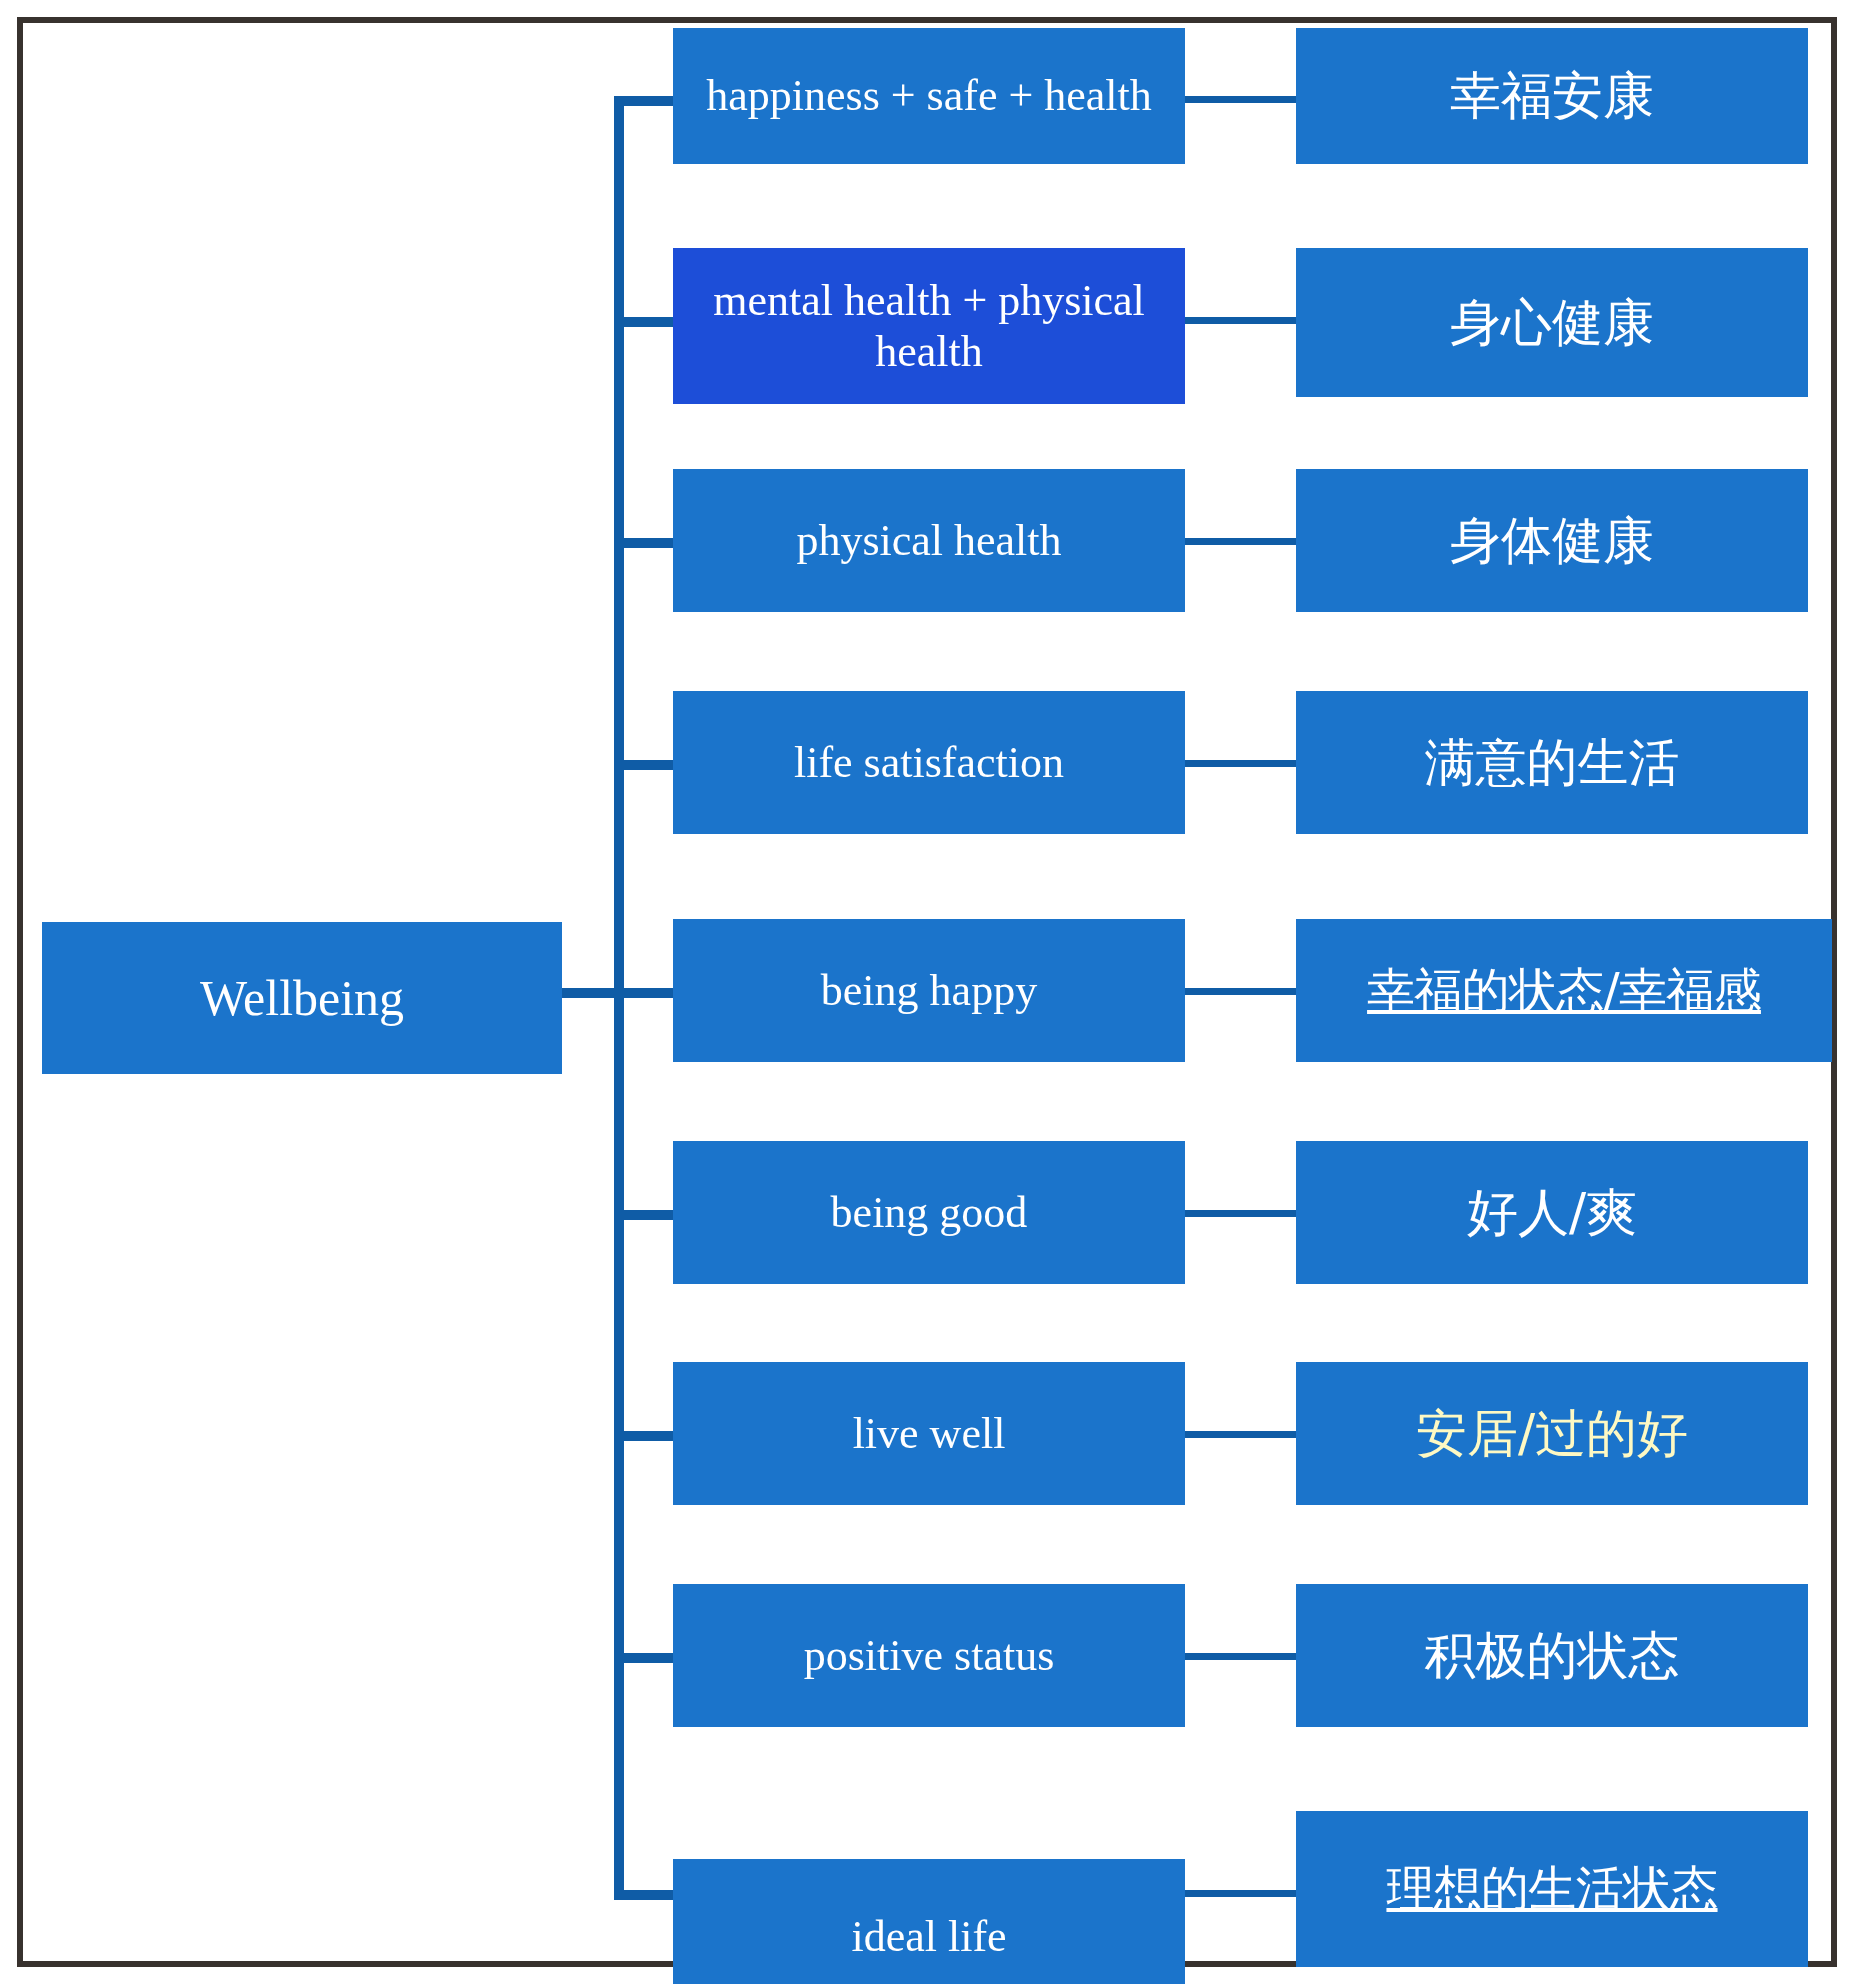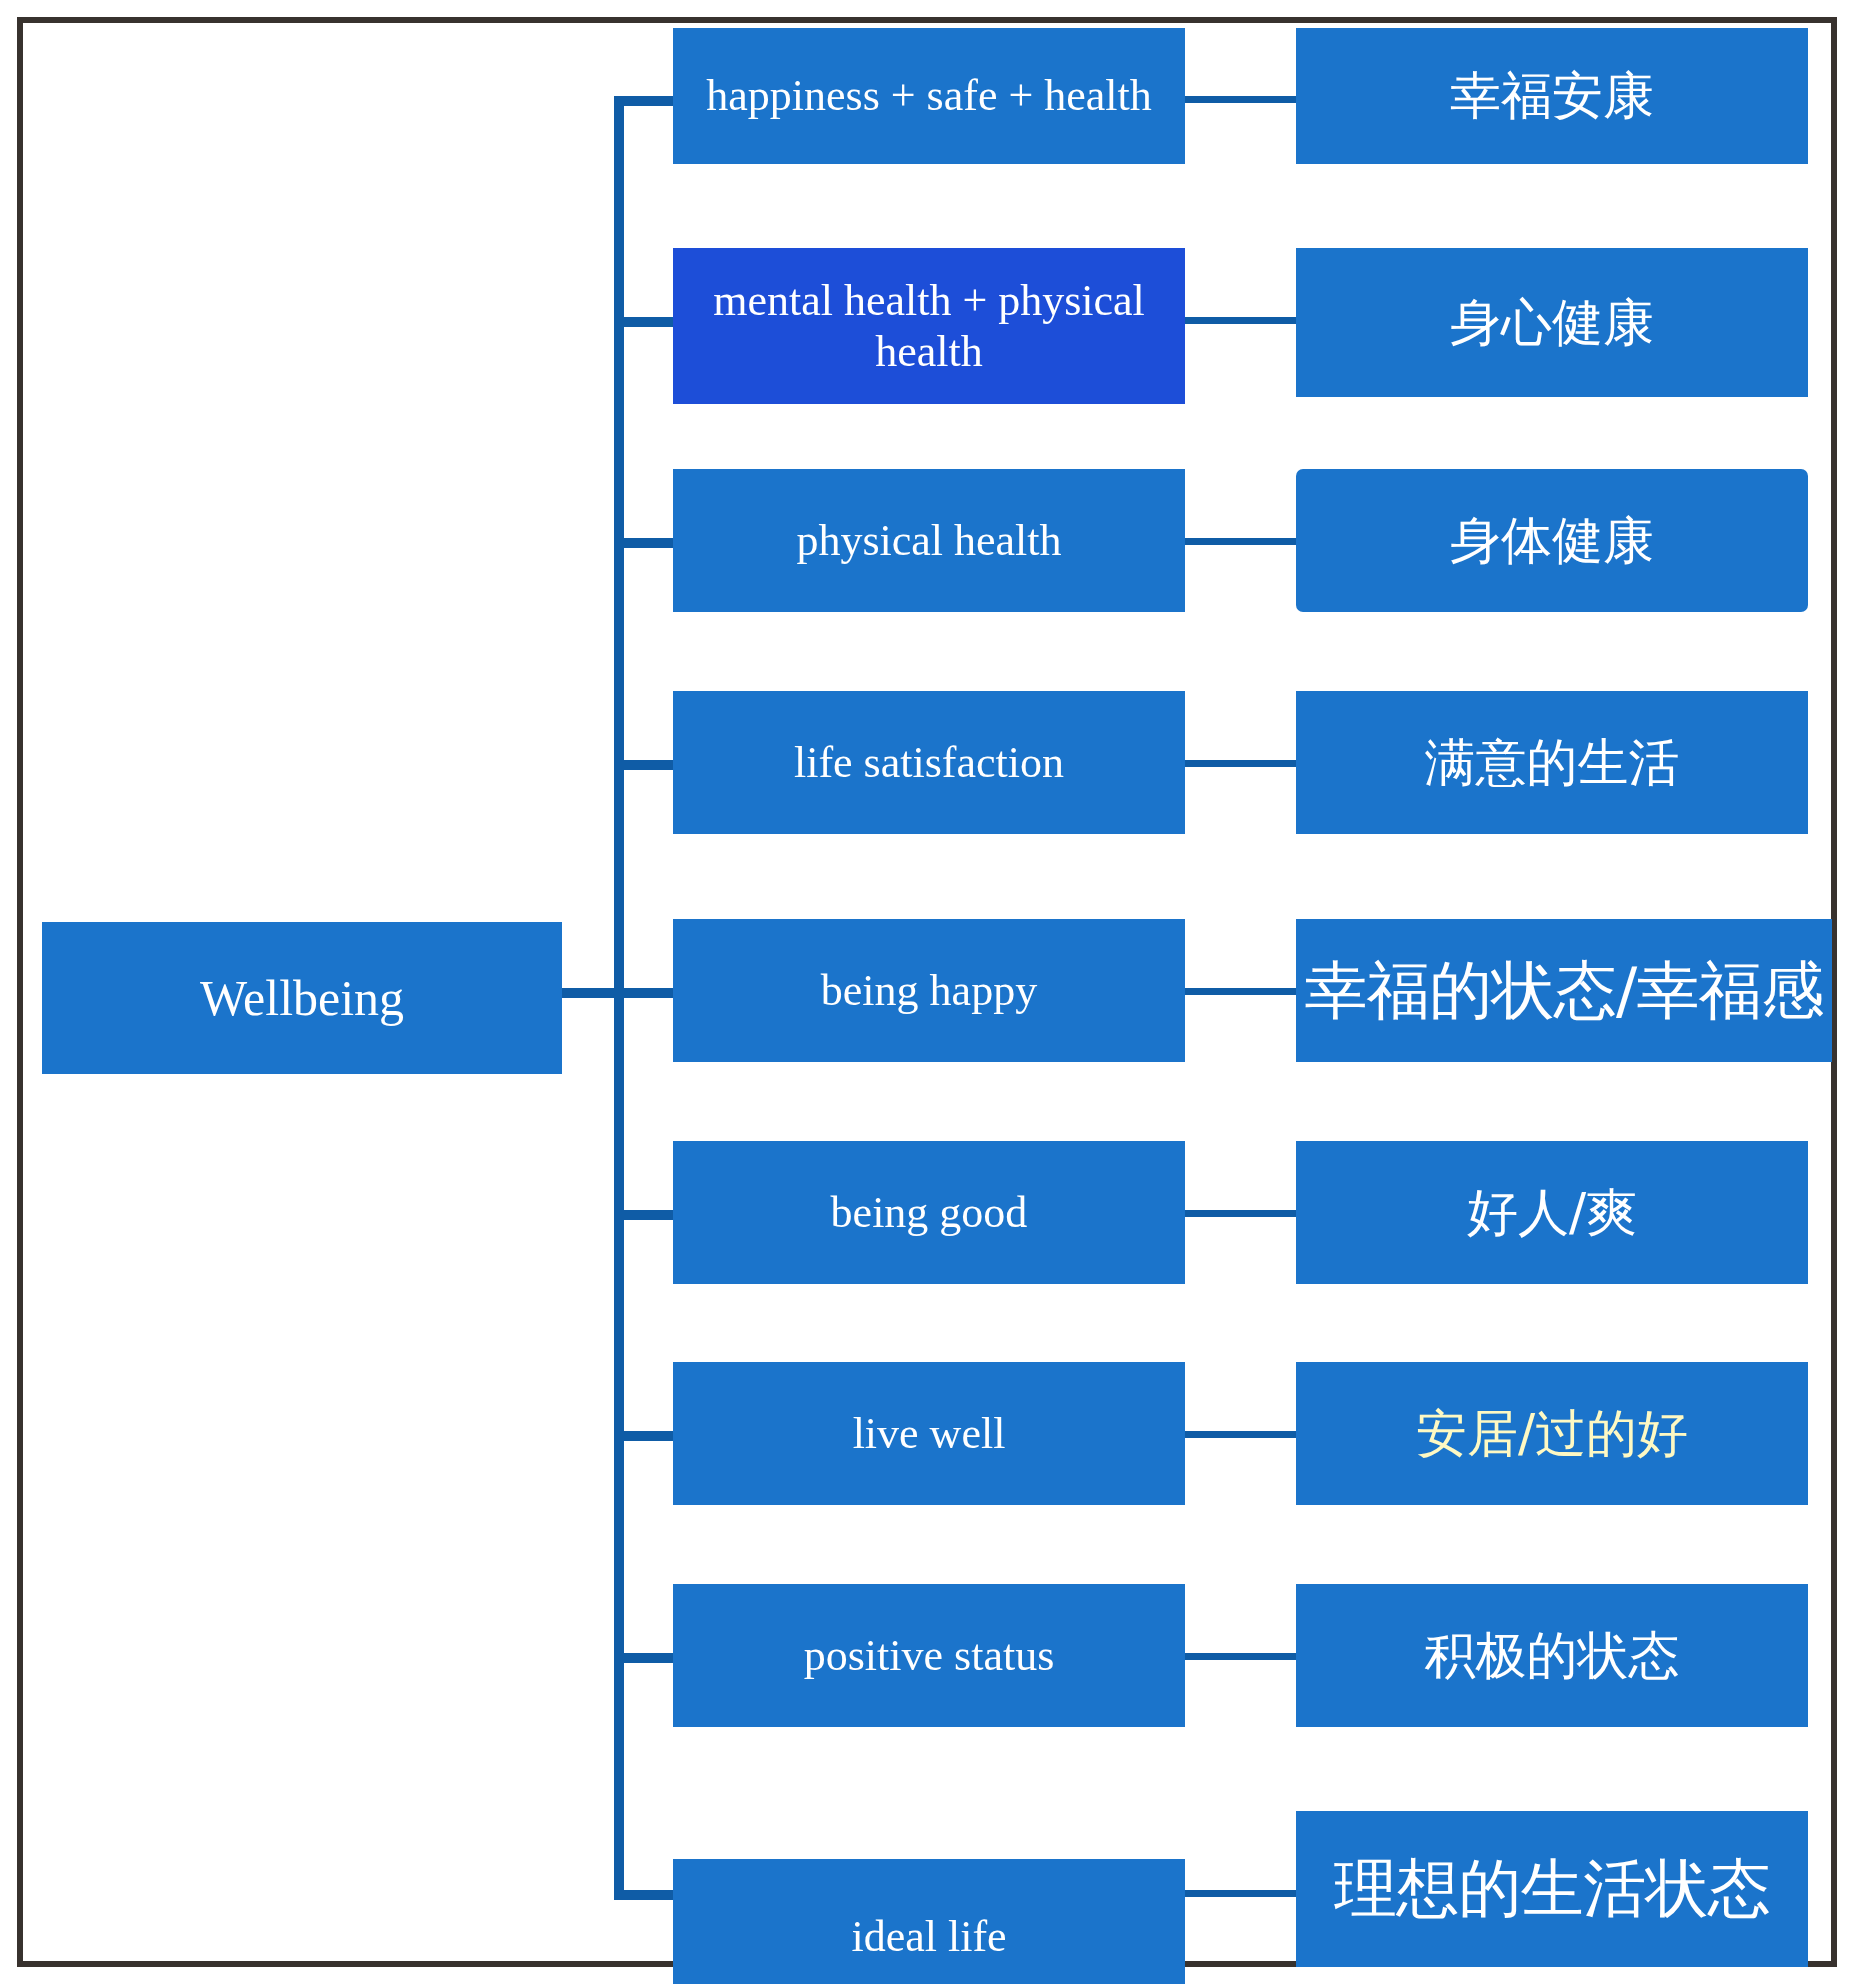--- a/index.html
+++ b/index.html
@@ -47,21 +47,21 @@
   }
   .node.cn{
     font-family:"DejaVu Sans", sans-serif;
     font-size:51px;
     font-weight:400;
   }
   .node.root{
     font-family:"Liberation Serif", serif;
     font-size:50px;
   }
-  .node.cn.tight{ font-size:63px; letter-spacing:-0.7px; }
+  .node.cn.tight{ font-size:48px; letter-spacing:-0.7px;text-decoration:underline; }
 </style>
 </head>
 <body>
 
 <div id="canvas" style="background: rgb(255, 255, 255);">
 
   <div id="frame" style="border-color: rgb(56, 50, 46);"></div>
 
   <div class="trunk" style="left: 614px; top: 96px; width: 9.7px; height: 1804px; background: rgb(15, 92, 166);"></div>
 
@@ -89,21 +89,21 @@
 
   <div class="node root" style="left: 42px; top: 922px; width: 520px; height: 152px; background: rgb(27, 116, 203); color: rgb(255, 255, 255);">Wellbeing</div>
 
   <div class="node en" style="left: 673px; top: 28px; width: 512px; height: 136px; background: rgb(27, 116, 203); color: rgb(255, 255, 255);">happiness + safe + health</div>
   <div class="node cn" style="left: 1296px; top: 28px; width: 512px; height: 136px; background: rgb(27, 116, 203); color: rgb(255, 255, 255);">幸福安康</div>
 
   <div class="node en" style="left: 673px; top: 248px; width: 512px; height: 156px; background: #1d4ed8; color: rgb(255, 255, 255); font-family: Liberation Serif, serif;">mental health + physical health</div>
   <div class="node cn" style="left: 1296px; top: 248px; width: 512px; height: 149px; background: rgb(27, 116, 203); color: rgb(255, 255, 255);">身心健康</div>
 
   <div class="node en" style="left: 673px; top: 469px; width: 512px; height: 143px; background: rgb(27, 116, 203); color: rgb(255, 255, 255);">physical health</div>
-  <div class="node cn" style="left: 1296px; top: 469px; width: 512px; height: 143px; background: rgb(27, 116, 203); color: rgb(255, 255, 255); border-radius: 7px;">身体健康</div>
+  <div class="node cn" style="left: 1296px; top: 469px; width: 512px; height: 143px; background: rgb(27, 116, 203); color: rgb(255, 255, 255);">身体健康</div>
 
   <div class="node en" style="left: 673px; top: 691px; width: 512px; height: 143px; background: rgb(27, 116, 203); color: rgb(255, 255, 255);">life satisfaction</div>
   <div class="node cn" style="left: 1296px; top: 691px; width: 512px; height: 143px; background: rgb(27, 116, 203); color: rgb(255, 255, 255);">满意的生活</div>
 
   <div class="node en" style="left: 673px; top: 919px; width: 512px; height: 143px; background: rgb(27, 116, 203); color: rgb(255, 255, 255);">being happy</div>
   <div class="node cn tight" style="left: 1296px; top: 919px; width: 536px; height: 143px; background: rgb(27, 116, 203); color: rgb(255, 255, 255);">幸福的状态/幸福感</div>
 
   <div class="node en" style="left: 673px; top: 1141px; width: 512px; height: 143px; background: rgb(27, 116, 203); color: rgb(255, 255, 255);">being good</div>
   <div class="node cn" style="left: 1296px; top: 1141px; width: 512px; height: 143px; background: rgb(27, 116, 203); color: rgb(255, 255, 255);">好人/爽</div>
 

